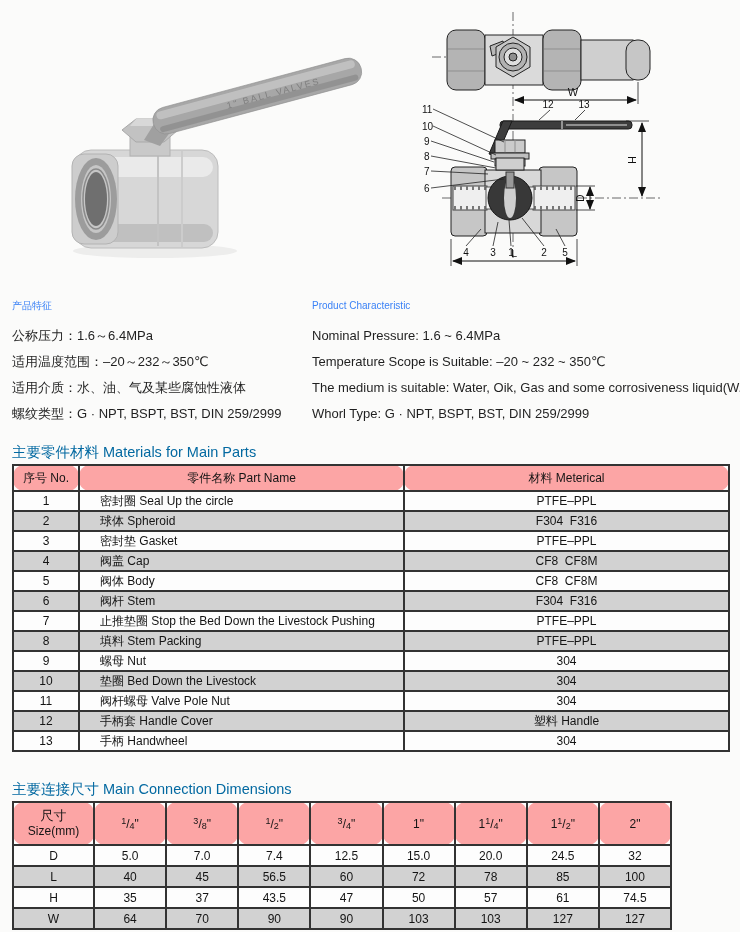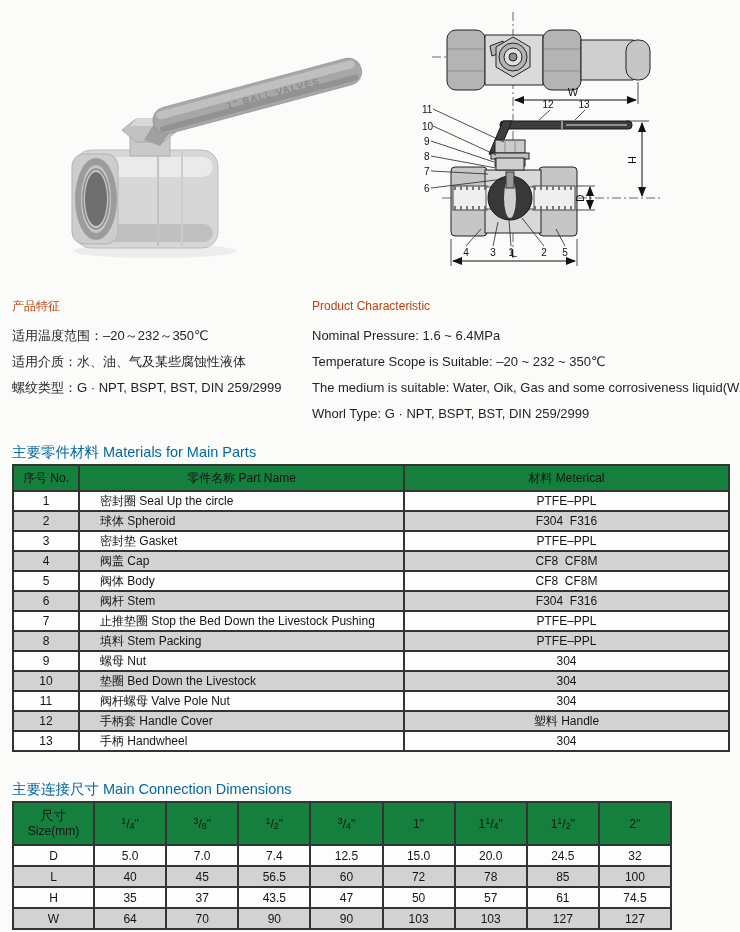--- a/index.html
+++ b/index.html
@@ -12,33 +12,33 @@
 
   
   .photo{left:60px;top:18px;width:330px;height:255px;}
   .drawing{left:408px;top:8px;width:332px;height:278px;}
 
   
   .chars{left:0;top:297px;width:740px;}
   .chars-col{position:absolute;top:0;}
   .chars-zh{left:12px;width:295px;}
   .chars-en{left:312px;width:426px;}
-  .chars-title{font-size:12px;color:#c2410c;height:18px;line-height:18px;margin-bottom:8px;}
+  .chars-title{font-size:10px;color:#3b82f6;height:18px;line-height:18px;margin-bottom:8px;}
   .chars-line{font-size:13px;line-height:26px;color:#1f1f1f;white-space:nowrap;}
 
   
   .sec-title{font-size:14.5px;color:#0369a1;line-height:16px;}
   .mat-title{left:12px;top:444px;}
   .dim-title{left:12px;top:781px;}
 
   
   table{border-collapse:collapse;table-layout:fixed;background:#fdfdfd;}
   th,td{border:2px solid #333;font-weight:normal;font-size:12px;text-align:center;
         color:#141414;padding:0;overflow:hidden;}
-  thead th{background:#15803d;}
+  thead th{background:#fca5a5;border-radius:11px;}
   tbody tr:nth-child(even) th,
   tbody tr:nth-child(even) td{background:#d2d2d2;}
 
   .mat-table{left:12px;top:464px;width:716px;}
   .mat-table thead th{height:24px;}
   .mat-table tbody td{height:18px;}
   .mat-name{text-align:left;padding-left:20px;white-space:nowrap;}
   .mat-val{white-space:pre;}
 
   .dim-table{left:12px;top:801px;width:660px;}
@@ -187,20 +187,21 @@
     <text x="85" y="248" text-anchor="middle" font-size="10" fill="#111">3</text>
     <text x="103" y="248" text-anchor="middle" font-size="10" fill="#111">1</text>
     <text x="136" y="248" text-anchor="middle" font-size="10" fill="#111">2</text>
     <text x="157" y="248" text-anchor="middle" font-size="10" fill="#111">5</text>
   </svg>
 </div>
 
 <div class="abs chars">
   <div class="chars-col chars-zh">
     <div class="chars-title">产品特征</div>
+    <div class="chars-line">公称压力：1.6～6.4MPa</div>
     <div class="chars-line">适用温度范围：–20～232～350℃</div>
     <div class="chars-line">适用介质：水、油、气及某些腐蚀性液体</div>
     <div class="chars-line">螺纹类型：G · NPT, BSPT, BST, DIN 259/2999</div>
   </div>
   <div class="chars-col chars-en">
     <div class="chars-title">Product Characteristic</div>
     <div class="chars-line">Nominal Pressure: 1.6 ~ 6.4MPa</div>
     <div class="chars-line">Temperature Scope is Suitable: –20 ~ 232 ~ 350℃</div>
     <div class="chars-line">The medium is suitable: Water, Oik, Gas and some corrosiveness liquid(W.O.G)</div>
     <div class="chars-line">Whorl Type: G · NPT, BSPT, BST, DIN 259/2999</div>

